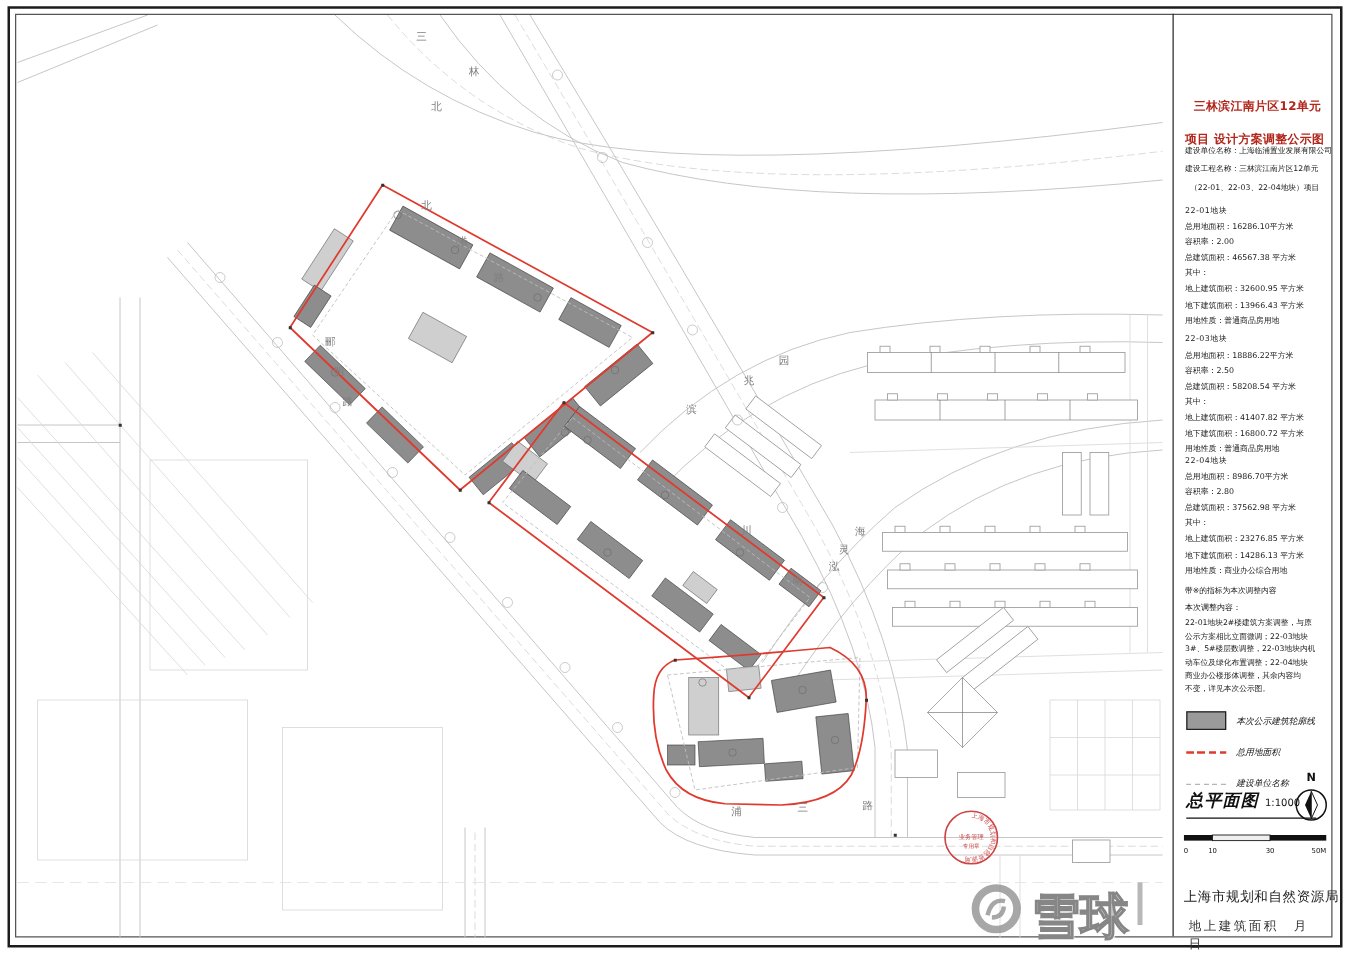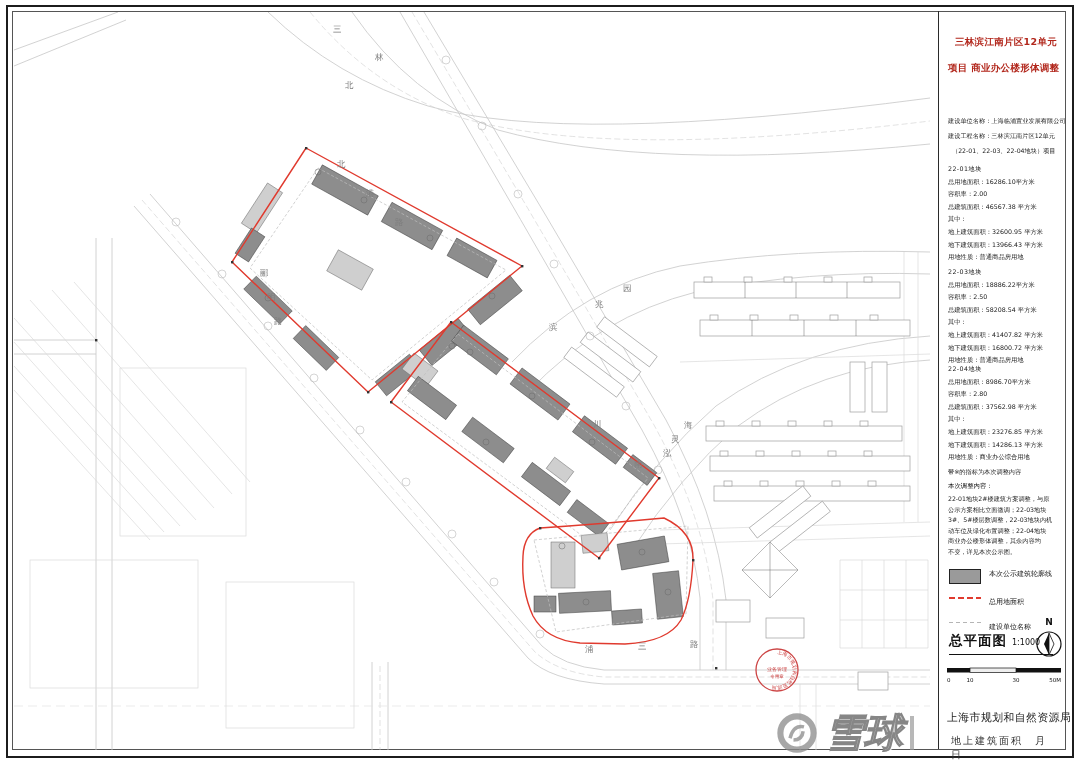--- a/index.html
+++ b/index.html
@@ -6,42 +6,42 @@
     font-family:"DejaVu Sans","Liberation Sans",sans-serif;}
   .sheet{position:relative;width:1080px;height:764px;background:#fff;}
   .frame-outer{position:absolute;left:6px;top:5px;width:1064px;height:749px;border:2px solid #1c1c1c;}
   .frame-inner{position:absolute;left:12px;top:11px;width:1052px;height:737px;border:1px solid #555;}
   .divider{position:absolute;left:938px;top:11px;width:1.2px;height:738px;background:#2a2a2a;}
   svg.map{position:absolute;left:13px;top:12px;}
 
   .panel{position:absolute;left:939px;top:11px;width:131px;height:738px;}
   .title{position:absolute;top:18px;left:9px;width:118px;color:#b2271c;font-weight:bold;
     font-size:9.5px;line-height:26px;letter-spacing:.3px;}
-  .title div:first-child{padding-left:7px;}
+  .title div:first-child{padding-left:7px;margin-top:44px;}
   .meta{position:absolute;top:102px;left:9px;width:120px;font-size:6.2px;line-height:15px;color:#222;}
   .meta div:last-child{padding-left:4px;}
   .sec{position:absolute;left:9px;width:120px;font-size:6.3px;line-height:12.6px;color:#1a1a1a;}
   .sec .nm{letter-spacing:.4px;}
   .flagnote{position:absolute;top:457px;left:9px;width:120px;font-size:6.2px;color:#1a1a1a;}
   .note-t{position:absolute;top:471px;left:9px;font-size:6.4px;color:#111;text-align:right;}
   .note-b{position:absolute;top:483px;left:9px;width:120px;font-size:6.2px;line-height:10.6px;color:#222;}
-  .leg{position:absolute;left:10px;display:flex;align-items:flex-start;gap:8px;font-size:7px;color:#111;}
+  .leg{position:absolute;left:10px;display:flex;align-items:center;gap:8px;font-size:7px;color:#111;font-style:italic;}
   .sw-box{width:30px;height:13px;background:#9a9a9a;border:1px solid #222;flex:0 0 auto;}
   .sw-red{width:32px;height:2px;background:repeating-linear-gradient(90deg,#e03a2e 0 6px,transparent 6px 9px);flex:0 0 auto;}
   .sw-gray{width:32px;height:1px;background:repeating-linear-gradient(90deg,#b5b5b5 0 4px,transparent 4px 7px);flex:0 0 auto;}
   .plan-ttl{position:absolute;top:619px;left:10px;width:104px;border-bottom:1.4px solid #111;
     padding-bottom:4px;color:#111;white-space:nowrap;}
-  .plan-ttl .p{font-size:13.5px;font-weight:bold;letter-spacing:1px;}
+  .plan-ttl .p{font-size:13.5px;font-weight:bold;letter-spacing:1px;font-style:italic;}
   .plan-ttl .s{font-size:8px;margin-left:5px;}
   .northsvg{position:absolute;left:88px;top:603px;}
   .sbar{position:absolute;left:8px;top:653px;}
   .agency{position:absolute;top:700px;left:8px;width:122px;font-size:10.8px;color:#222;letter-spacing:.5px;white-space:nowrap;}
   .datel{position:absolute;top:723px;left:12px;width:118px;font-size:10px;color:#333;letter-spacing:2px;}
 
-  .watermark{position:absolute;left:776px;top:706px;height:54px;display:flex;align-items:center;gap:7px;z-index:9;font-style:italic;}
+  .watermark{position:absolute;left:776px;top:706px;height:54px;display:flex;gap:7px;z-index:9;}
   .wm-txt{font-size:39px;font-weight:bold;color:rgba(150,150,150,.55);
     -webkit-text-stroke:1px #868686;text-shadow:1px 2px 1px rgba(255,255,255,.9);white-space:nowrap;}
   .wm-bar{width:4px;height:34px;background:#9a9a9a;opacity:.7;}
 
   
   .rl{fill:none;stroke:#c6c6c6;stroke-width:.8;}
   .rl2{fill:none;stroke:#dadada;stroke-width:.7;}
   .dash{fill:none;stroke:#cfcfcf;stroke-width:.6;stroke-dasharray:6 3;}
   .dash2{fill:none;stroke:#e2e2e2;stroke-width:.7;stroke-dasharray:9 5;}
   .red{fill:none;stroke:#e03a2e;stroke-width:1.4;stroke-linejoin:round;}
@@ -274,21 +274,21 @@
         </defs>
       <text font-size="5" fill="#cc4444"><textPath href="#sealArc">上海市规划和自然资源局</textPath></text>
       <text x="777" y="671" font-size="5" fill="#cc4444" text-anchor="middle">业务管理</text>
       <text x="777" y="678" font-size="4.5" fill="#cc4444" text-anchor="middle">专用章</text>
     </g>
   </svg>
 
   <div class="panel">
     <div class="title">
       <div>三林滨江南片区12单元</div>
-      <div>项目 商业办公楼形体调整</div>
+      <div>项目 设计方案调整公示图</div>
     </div>
 
     <div class="meta">
       <div>建设单位名称：上海临浦置业发展有限公司</div>
       <div>建设工程名称：三林滨江南片区12单元</div>
       <div>（22-01、22-03、22-04地块）项目</div>
     </div>
 
     <div class="sec" style="top:152px">
       <div class="nm">22-01地块</div>

